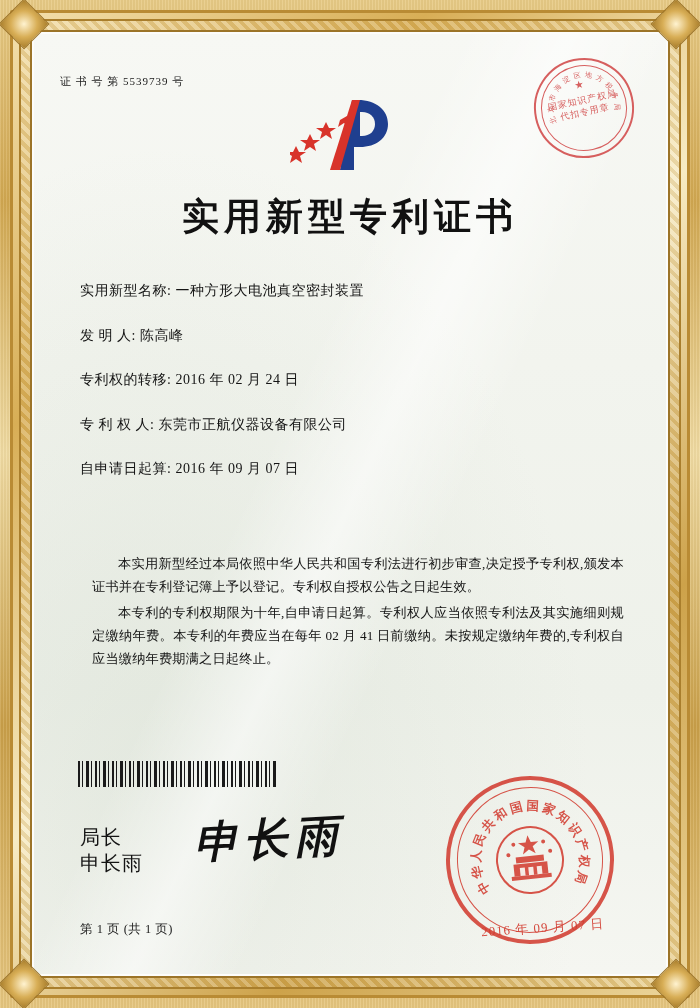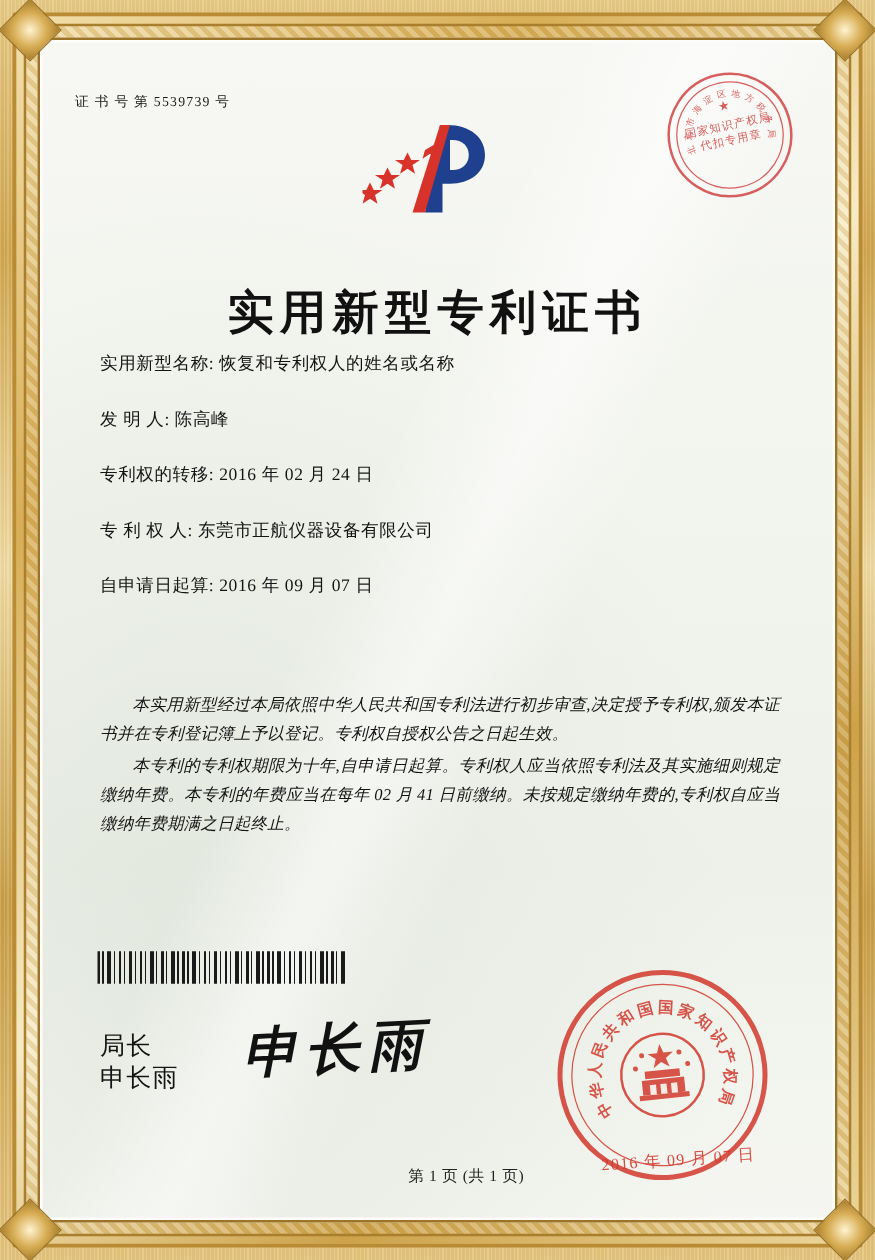--- a/index.html
+++ b/index.html
@@ -191,21 +191,20 @@
     position: absolute;
     left: 0;
     right: 0;
     top: 158px;
     text-align: center;
     font-size: 37px;
     font-weight: bold;
     letter-spacing: 5px;
     color: #111;
     font-family: "DejaVu Serif", "Liberation Serif", serif;
-    margin-top: 33px;
   }
 
   
   .fields {
     position: absolute;
     left: 46px;
     right: 46px;
     top: 248px;
   }
   .field-row {
@@ -230,23 +229,22 @@
     left: 46px;
     right: 42px;
     top: 518px;
     font-size: 13.2px;
     line-height: 23px;
     color: #141414;
     text-align: justify;
     letter-spacing: 0.2px;
   }
   .paras p {
-    margin: 0 0 3px 0;
+    margin: 0 0 3px 12px;
     text-indent: 26px;
-    font-style: italic;
   }
 
   
   .barcode {
     position: absolute;
     left: 44px;
     top: 727px;
     width: 200px;
     height: 26px;
     background:
@@ -331,22 +329,22 @@
     letter-spacing: 1px;
     transform: rotate(-4deg);
     opacity: 0.9;
   }
 
   
   .page-footer {
     position: absolute;
     left: 0;
     right: 0;
-    bottom: 24px;
-    text-align: center;
+    bottom: 36px;
+    text-align: left;
     font-size: 12.5px;
     color: #222;
     letter-spacing: 0.5px;
     padding-left: 46px;
   }
 </style>
 </head>
 <body>
 
 <div class="certificate">
@@ -405,21 +403,21 @@
 
           <path d="M40 78 L62 8 L70 8 L50 78 Z" fill="#d8332a"></path>
         </svg>
       </div>
 
       <div class="title">实用新型专利证书</div>
 
       <div class="fields">
         <div class="field-row">
           <span class="field-label">实用新型名称:</span>
-          <span class="field-value">恢复和专利权人的姓名或名称</span>
+          <span class="field-value">一种方形大电池真空密封装置</span>
         </div>
         <div class="field-row">
           <span class="field-label">发  明  人:</span>
           <span class="field-value">陈高峰</span>
         </div>
         <div class="field-row">
           <span class="field-label">专利权的转移:</span>
           <span class="field-value">2016 年 02 月 24 日</span>
         </div>
         <div class="field-row">

